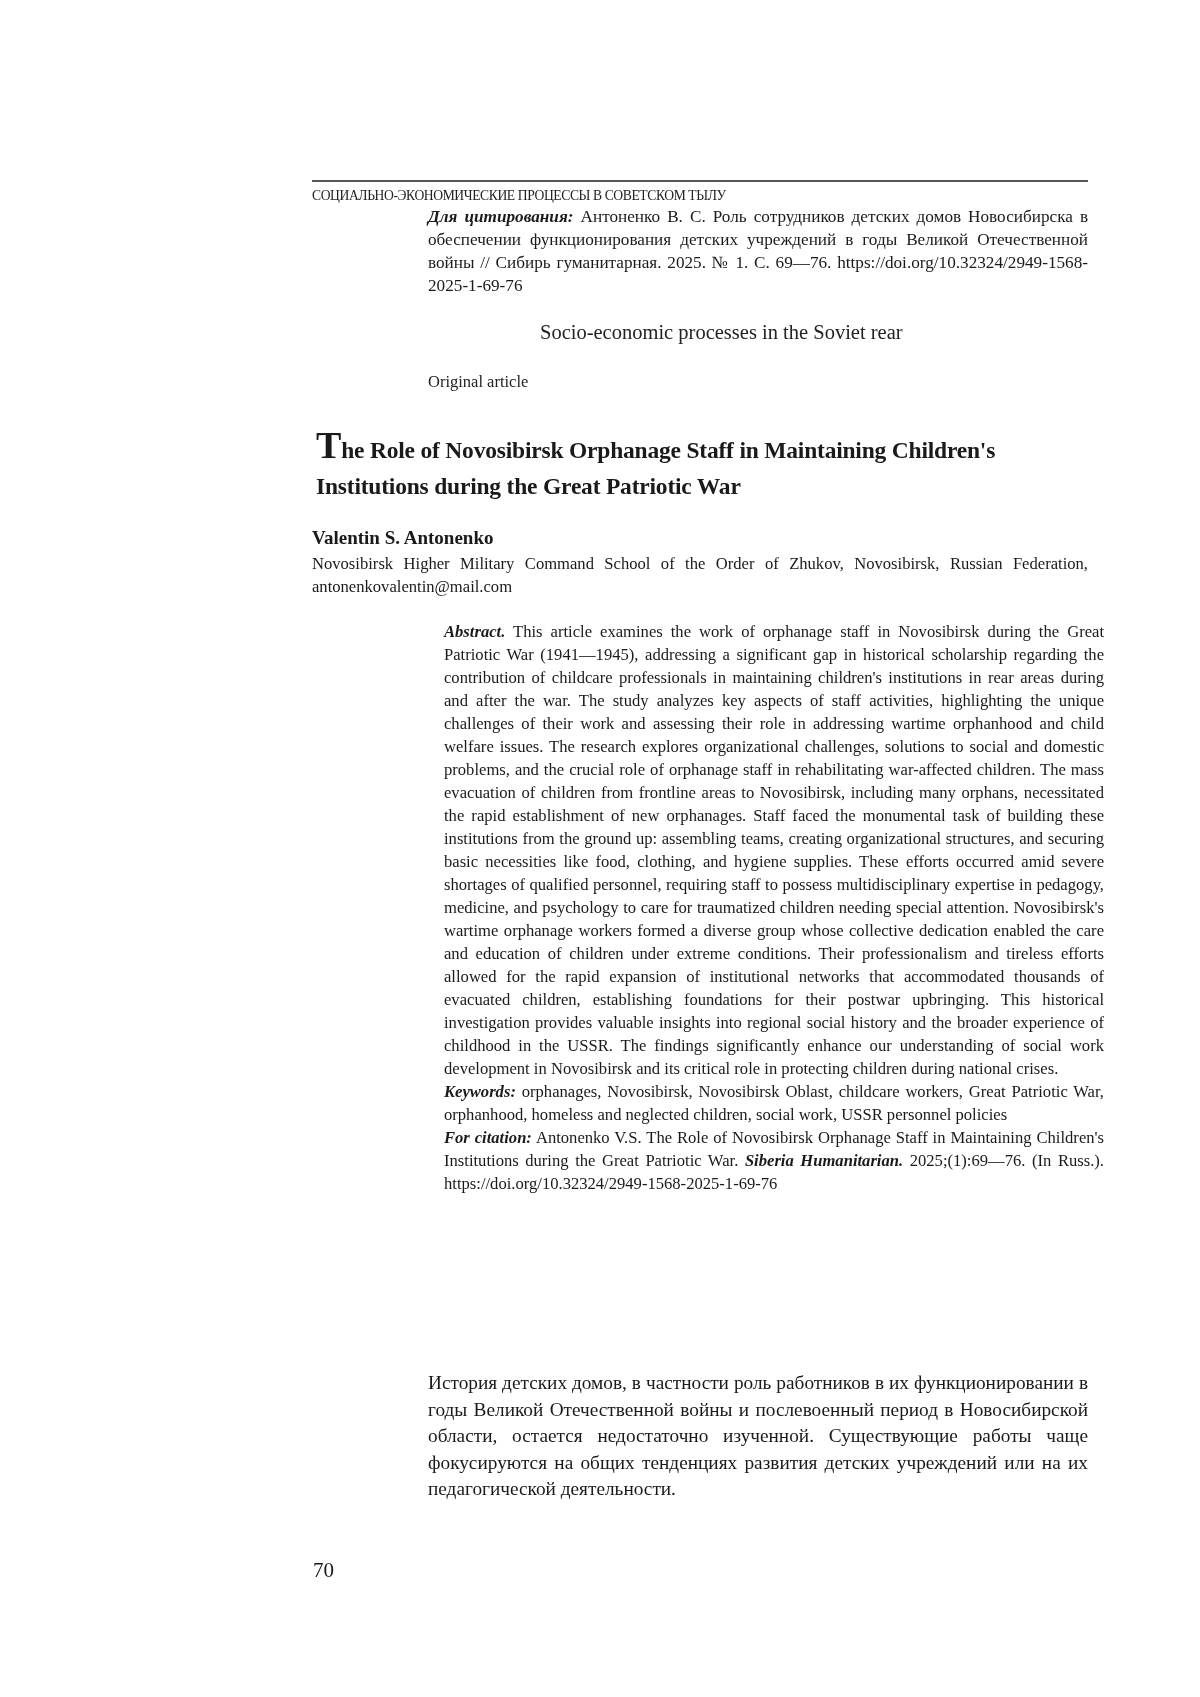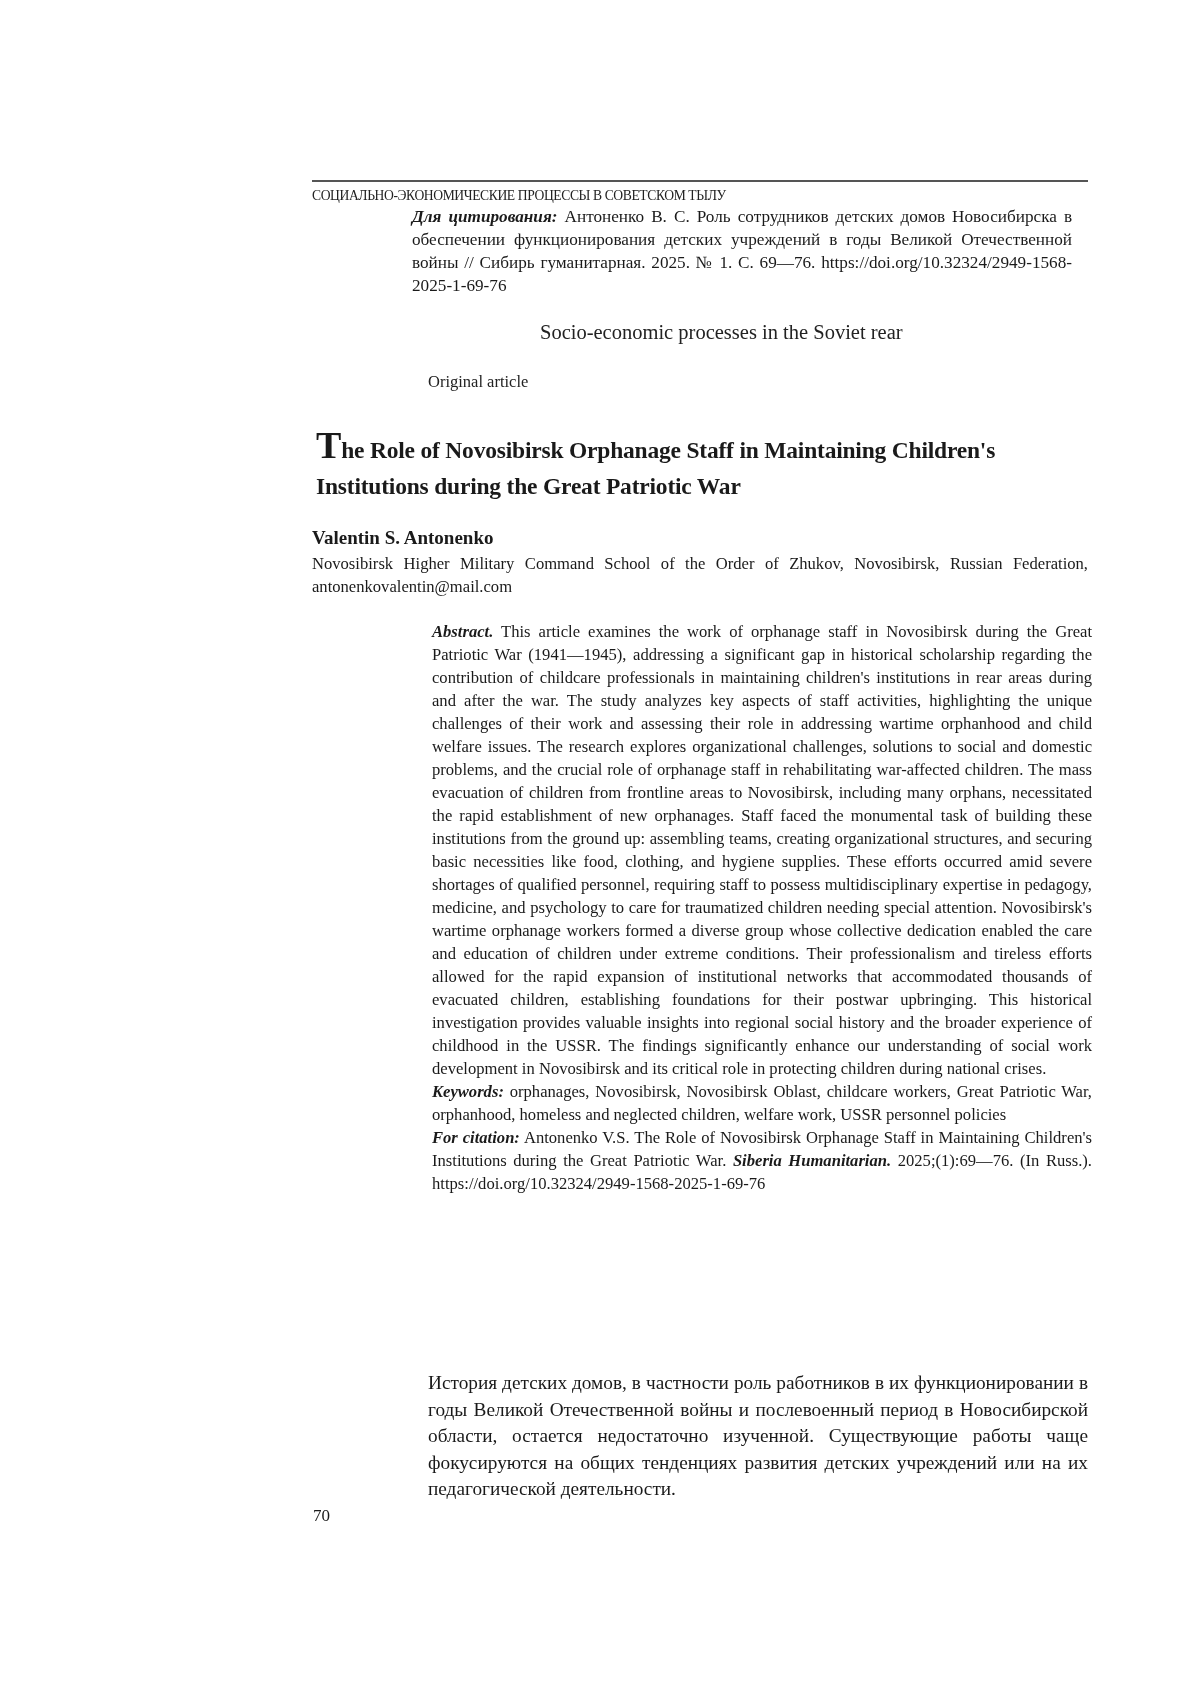--- a/index.html
+++ b/index.html
@@ -4,46 +4,46 @@
 <style>
   html, body { margin: 0; padding: 0; background: #ffffff; }
   body { width: 1200px; height: 1697px; position: relative; overflow: hidden;
          font-family: "Liberation Serif", "DejaVu Serif", serif; color: #1a1a1a; }
   .page { position: absolute; left: 0; top: 0; width: 1200px; height: 1697px; }
 
   .running-header { position: absolute; left: 312px; top: 160px; width: 776px;
                     font-size: 13.6px; letter-spacing: -0.4px; color: #222; margin-top: 28px; }
   .header-rule { position: absolute; left: 312px; top: 180px; width: 776px; height: 2px; background: #555; }
 
-  .ru-citation { position: absolute; left: 412px; top: 205px; width: 660px;
+  .ru-citation { position: absolute; left: 428px; top: 205px; width: 660px;
                  font-size: 17.2px; line-height: 23px; text-align: justify; }
   .ru-citation .lbl { font-weight: bold; font-style: italic; }
 
   .rubric-en { position: absolute; left: 540px; top: 321px; font-size: 20.5px; color: #222; }
   .article-type { position: absolute; left: 428px; top: 372px; font-size: 16.5px; color: #222; }
 
   .title { position: absolute; left: 312px; top: 422px; width: 780px;
            font-size: 23.5px; line-height: 36px; font-weight: bold; color: #1a1a1a; letter-spacing: -0.2px; }
   .title .dropcap { font-size: 38px; line-height: 1; }
 
   .author { position: absolute; left: 312px; top: 527px; font-size: 19px; font-weight: bold; text-align: center; }
   .affiliation { position: absolute; left: 312px; top: 553px; width: 776px;
                  font-size: 16.6px; line-height: 22.5px; text-align: justify; }
 
-  .abstract-block { position: absolute; left: 432px; top: 620px; width: 660px;
+  .abstract-block { position: absolute; left: 444px; top: 620px; width: 660px;
                     font-size: 16.6px; line-height: 23px; text-align: justify; hyphens: auto; }
   .abstract-block p { margin: 0; }
   .abstract-block .lbl { font-weight: bold; font-style: italic; }
   .abstract-block em { font-style: italic; font-weight: bold; }
 
   .body-text { position: absolute; left: 428px; top: 1370px; width: 660px;
                font-size: 19.3px; line-height: 26.6px; text-align: justify; }
   .body-text p { margin: 0; }
 
-  .page-number { position: absolute; left: 313px; top: 1506px; font-size: 17px; }
+  .page-number { position: absolute; left: 313px; top: 1558px; font-size: 21px; }
 </style>
 </head>
 <body>
 
 <div class="page">
 
   <div class="running-header">СОЦИАЛЬНО-ЭКОНОМИЧЕСКИЕ ПРОЦЕССЫ В СОВЕТСКОМ ТЫЛУ</div>
   <div class="header-rule"></div>
 
   <div class="ru-citation" lang="ru">
@@ -58,21 +58,21 @@
   </h1>
 
   <div class="author">Valentin S. Antonenko</div>
   <div class="affiliation">Novosibirsk Higher Military Command School of the Order of Zhukov, Novosibirsk, Russian Federation, antonenkovalentin@mail.com</div>
 
   <div class="abstract-block" lang="en">
     <p>
       <span class="lbl">Abstract.</span><span> This article examines the work of orphanage staff in Novosibirsk during the Great Patriotic War (1941—1945), addressing a significant gap in historical scholarship regarding the contribution of childcare professionals in maintaining children's institutions in rear areas during and after the war. The study analyzes key aspects of staff activities, highlighting the unique challenges of their work and assessing their role in addressing wartime orphanhood and child welfare issues. The research explores organizational challenges, solutions to social and domestic problems, and the crucial role of orphanage staff in rehabilitating war-affected children. The mass evacuation of children from frontline areas to Novosibirsk, including many orphans, necessitated the rapid establishment of new orphanages. Staff faced the monumental task of building these institutions from the ground up: assembling teams, creating organizational structures, and securing basic necessities like food, clothing, and hygiene supplies. These efforts occurred amid severe shortages of qualified personnel, requiring staff to possess multidisciplinary expertise in pedagogy, medicine, and psychology to care for traumatized children needing special attention. Novosibirsk's wartime orphanage workers formed a diverse group whose collective dedication enabled the care and education of children under extreme conditions. Their professionalism and tireless efforts allowed for the rapid expansion of institutional networks that accommodated thousands of evacuated children, establishing foundations for their postwar upbringing. This historical investigation provides valuable insights into regional social history and the broader experience of childhood in the USSR. The findings significantly enhance our understanding of social work development in Novosibirsk and its critical role in protecting children during national crises.</span>
     </p>
     <p>
-      <span class="lbl">Keywords:</span><span> orphanages, Novosibirsk, Novosibirsk Oblast, childcare workers, Great Patriotic War, orphanhood, homeless and neglected children, welfare work, USSR personnel policies</span>
+      <span class="lbl">Keywords:</span><span> orphanages, Novosibirsk, Novosibirsk Oblast, childcare workers, Great Patriotic War, orphanhood, homeless and neglected children, social work, USSR personnel policies</span>
     </p>
     <p>
       <span class="lbl">For citation:</span><span> Antonenko V.S. The Role of Novosibirsk Orphanage Staff in Maintaining Children's Institutions during the Great Patriotic War. </span><em>Siberia Humanitarian.</em><span> 2025;(1):69—76. (In Russ.). https://doi.org/10.32324/2949-1568-2025-1-69-76</span>
     </p>
   </div>
 
   <div class="body-text" lang="ru">
     <p>История детских домов, в частности роль работников в их функционировании в годы Великой Отечественной войны и послевоенный период в Новосибирской области, остается недостаточно изученной. Существующие работы чаще фокусируются на общих тенденциях развития детских учреждений или на их педагогической деятельности.</p>
   </div>
 

